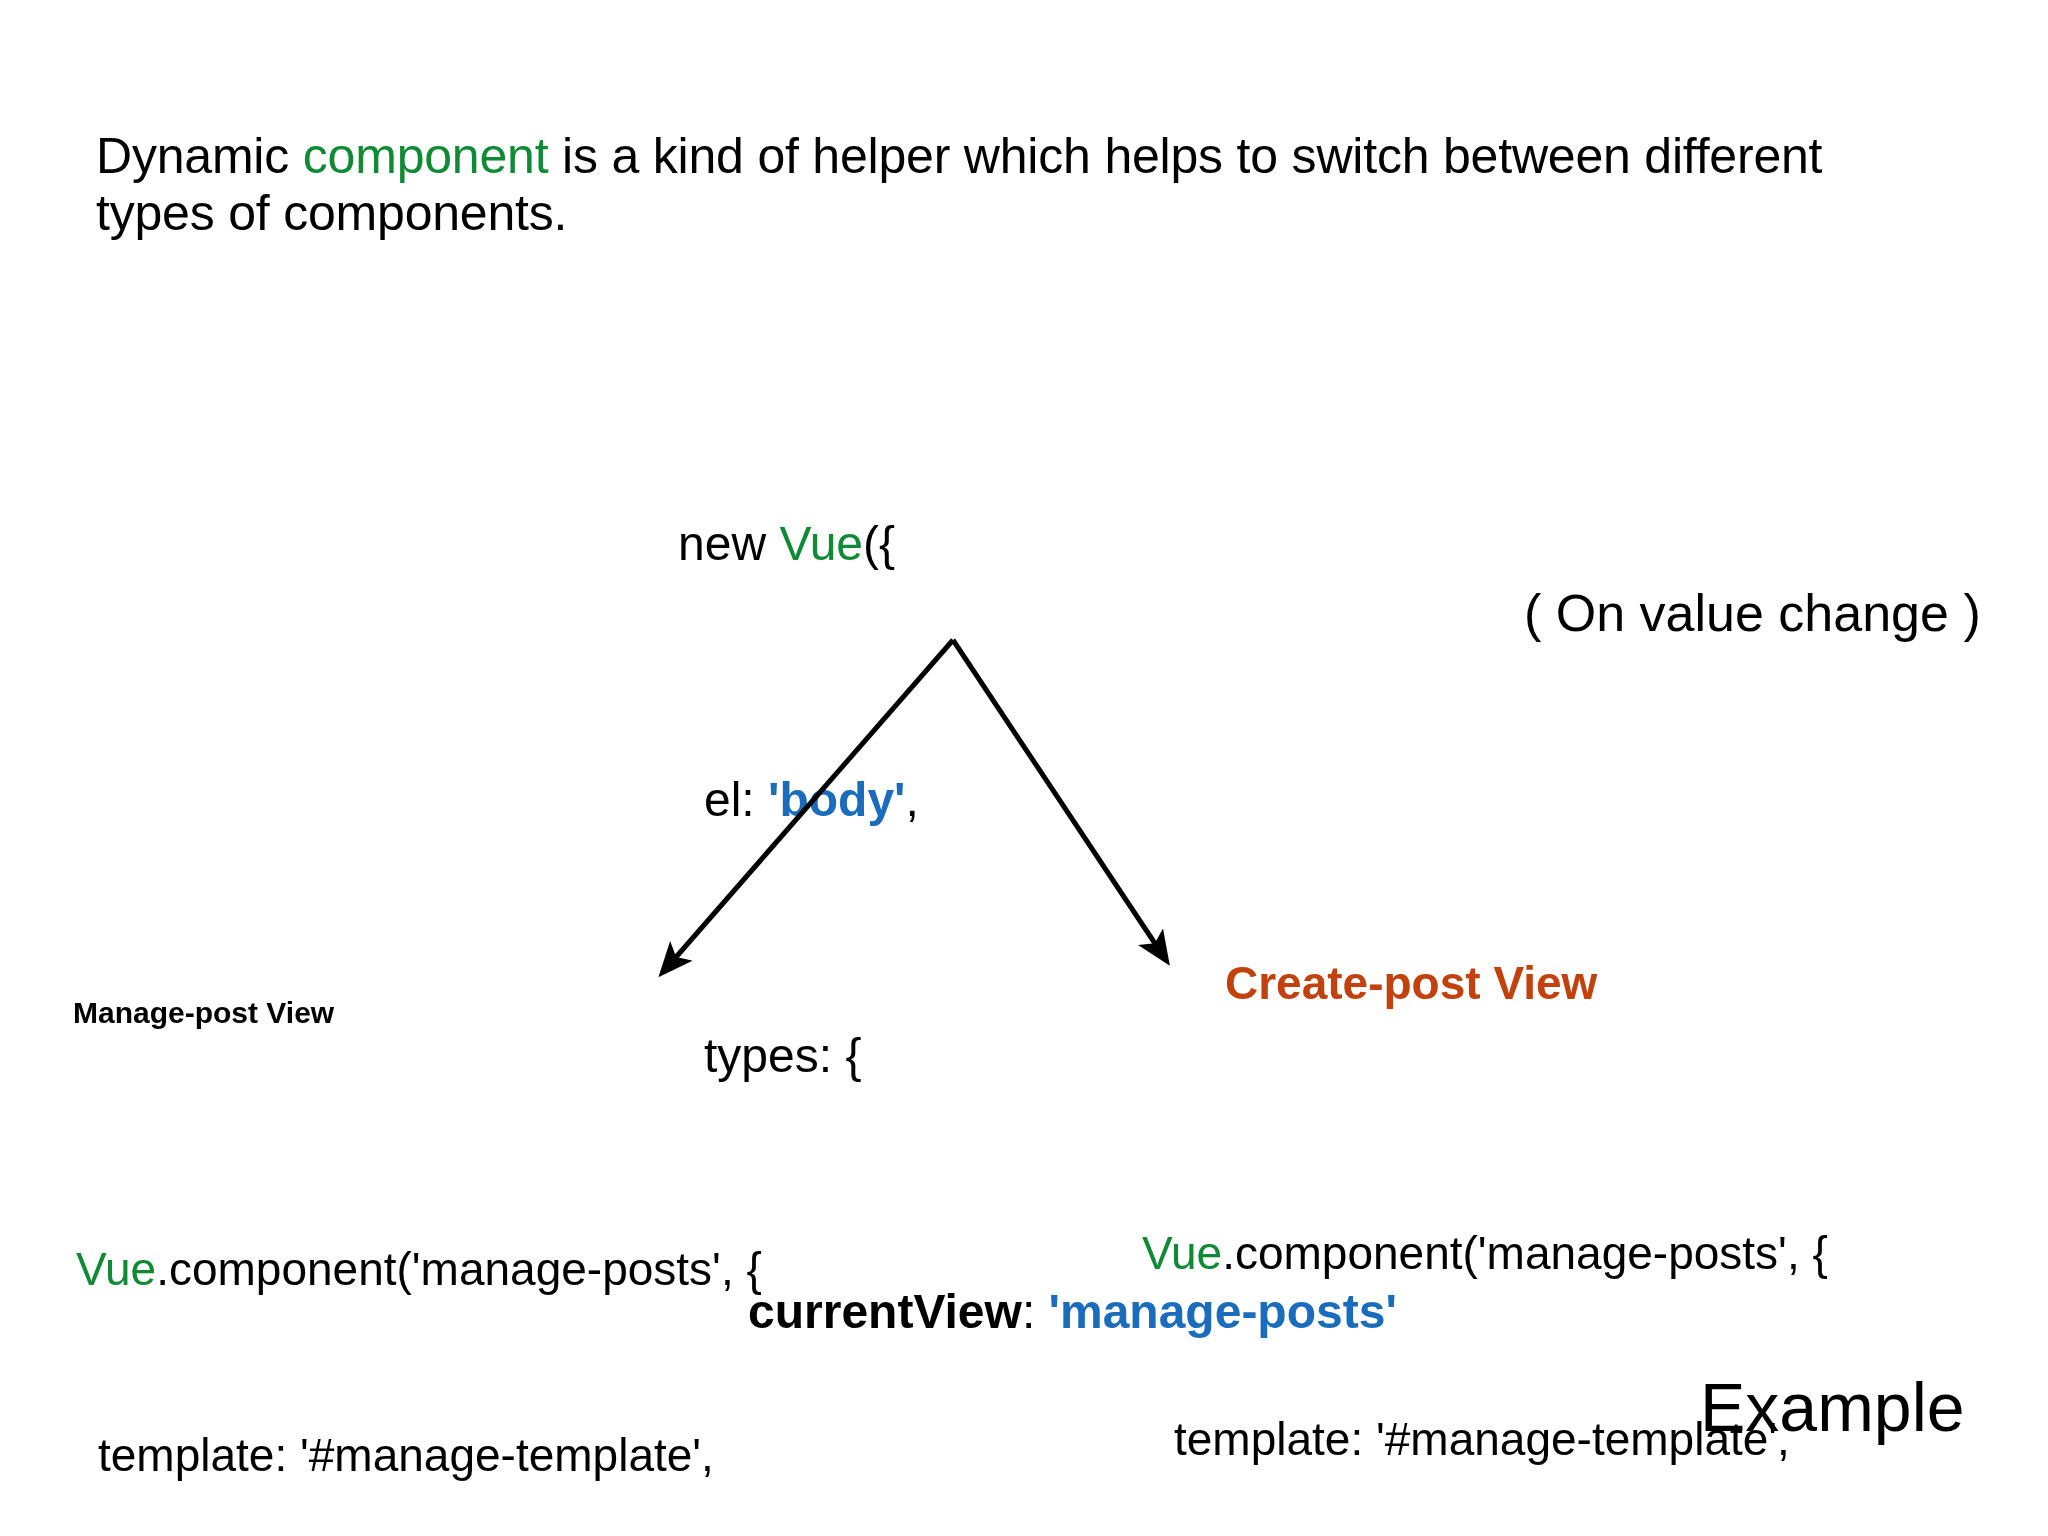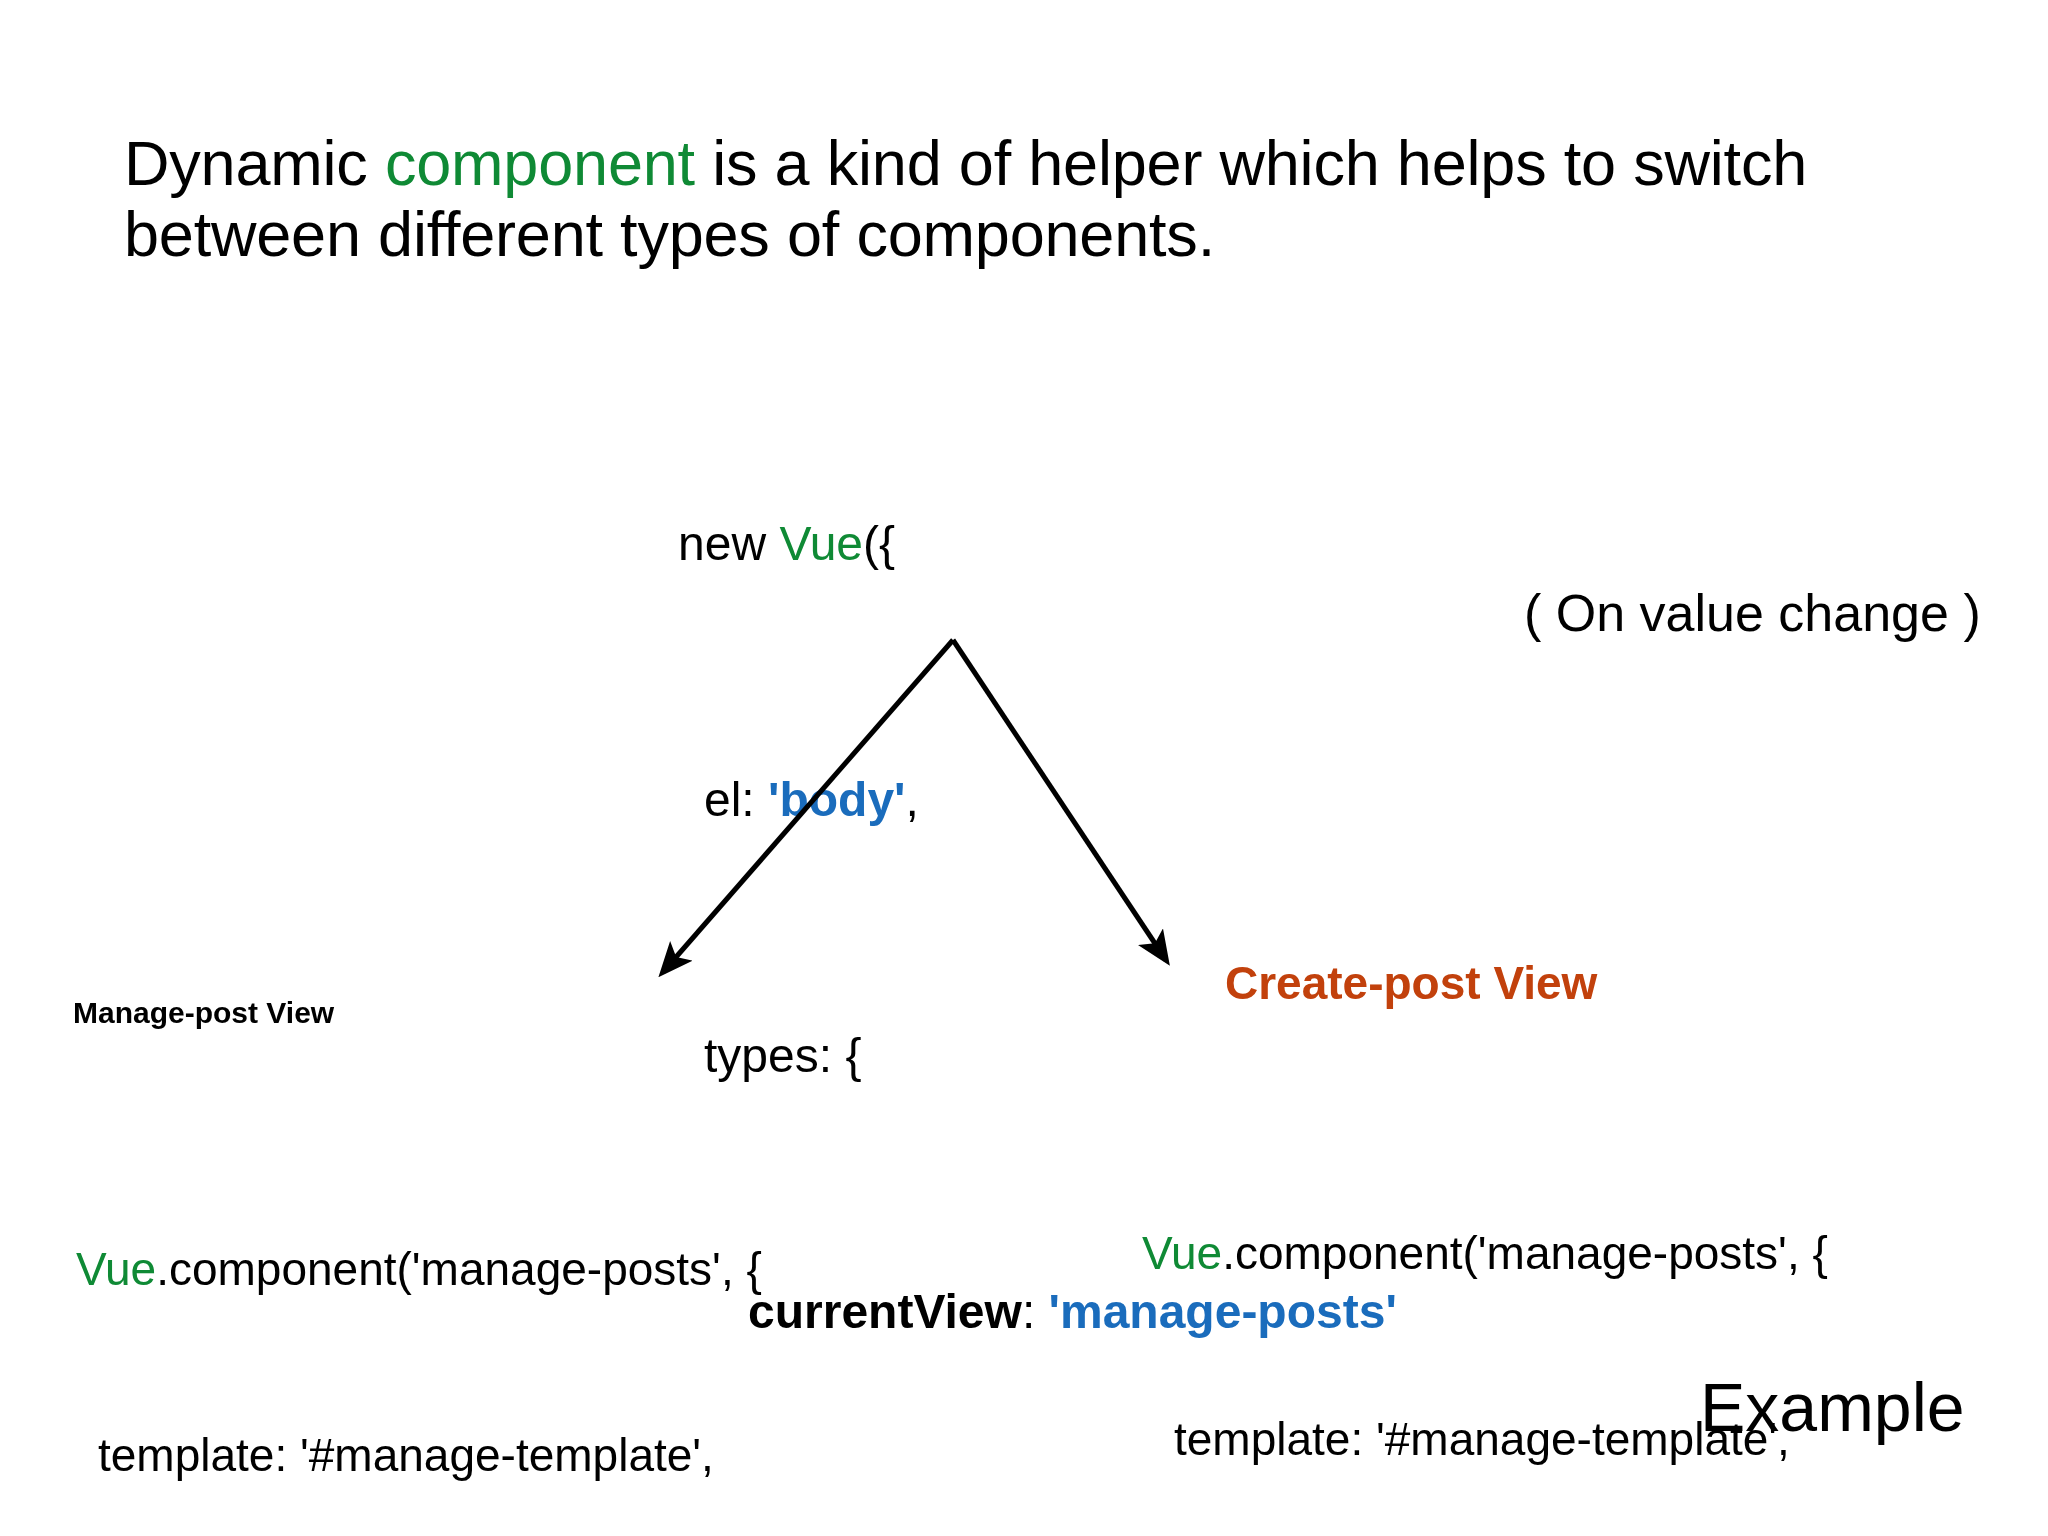--- a/index.html
+++ b/index.html
@@ -15,24 +15,24 @@
     position: relative;
     width: 2048px;
     height: 1536px;
     background: #ffffff;
     overflow: hidden;
   }
 
   
   #title {
     position: absolute;
-    left: 124px;
+    left: 96px;
     top: 128px;
     width: 1820px;
-    font-size: 63px;
+    font-size: 50px;
     line-height: 1.13;
     letter-spacing: -0.2px;
     color: #000000;
     white-space: pre-wrap;
   }
   .kw-green { color: #0f8a35; }
   .kw-blue  { color: #1a6cbc; font-weight: bold; }
 
   
   #main-code {

